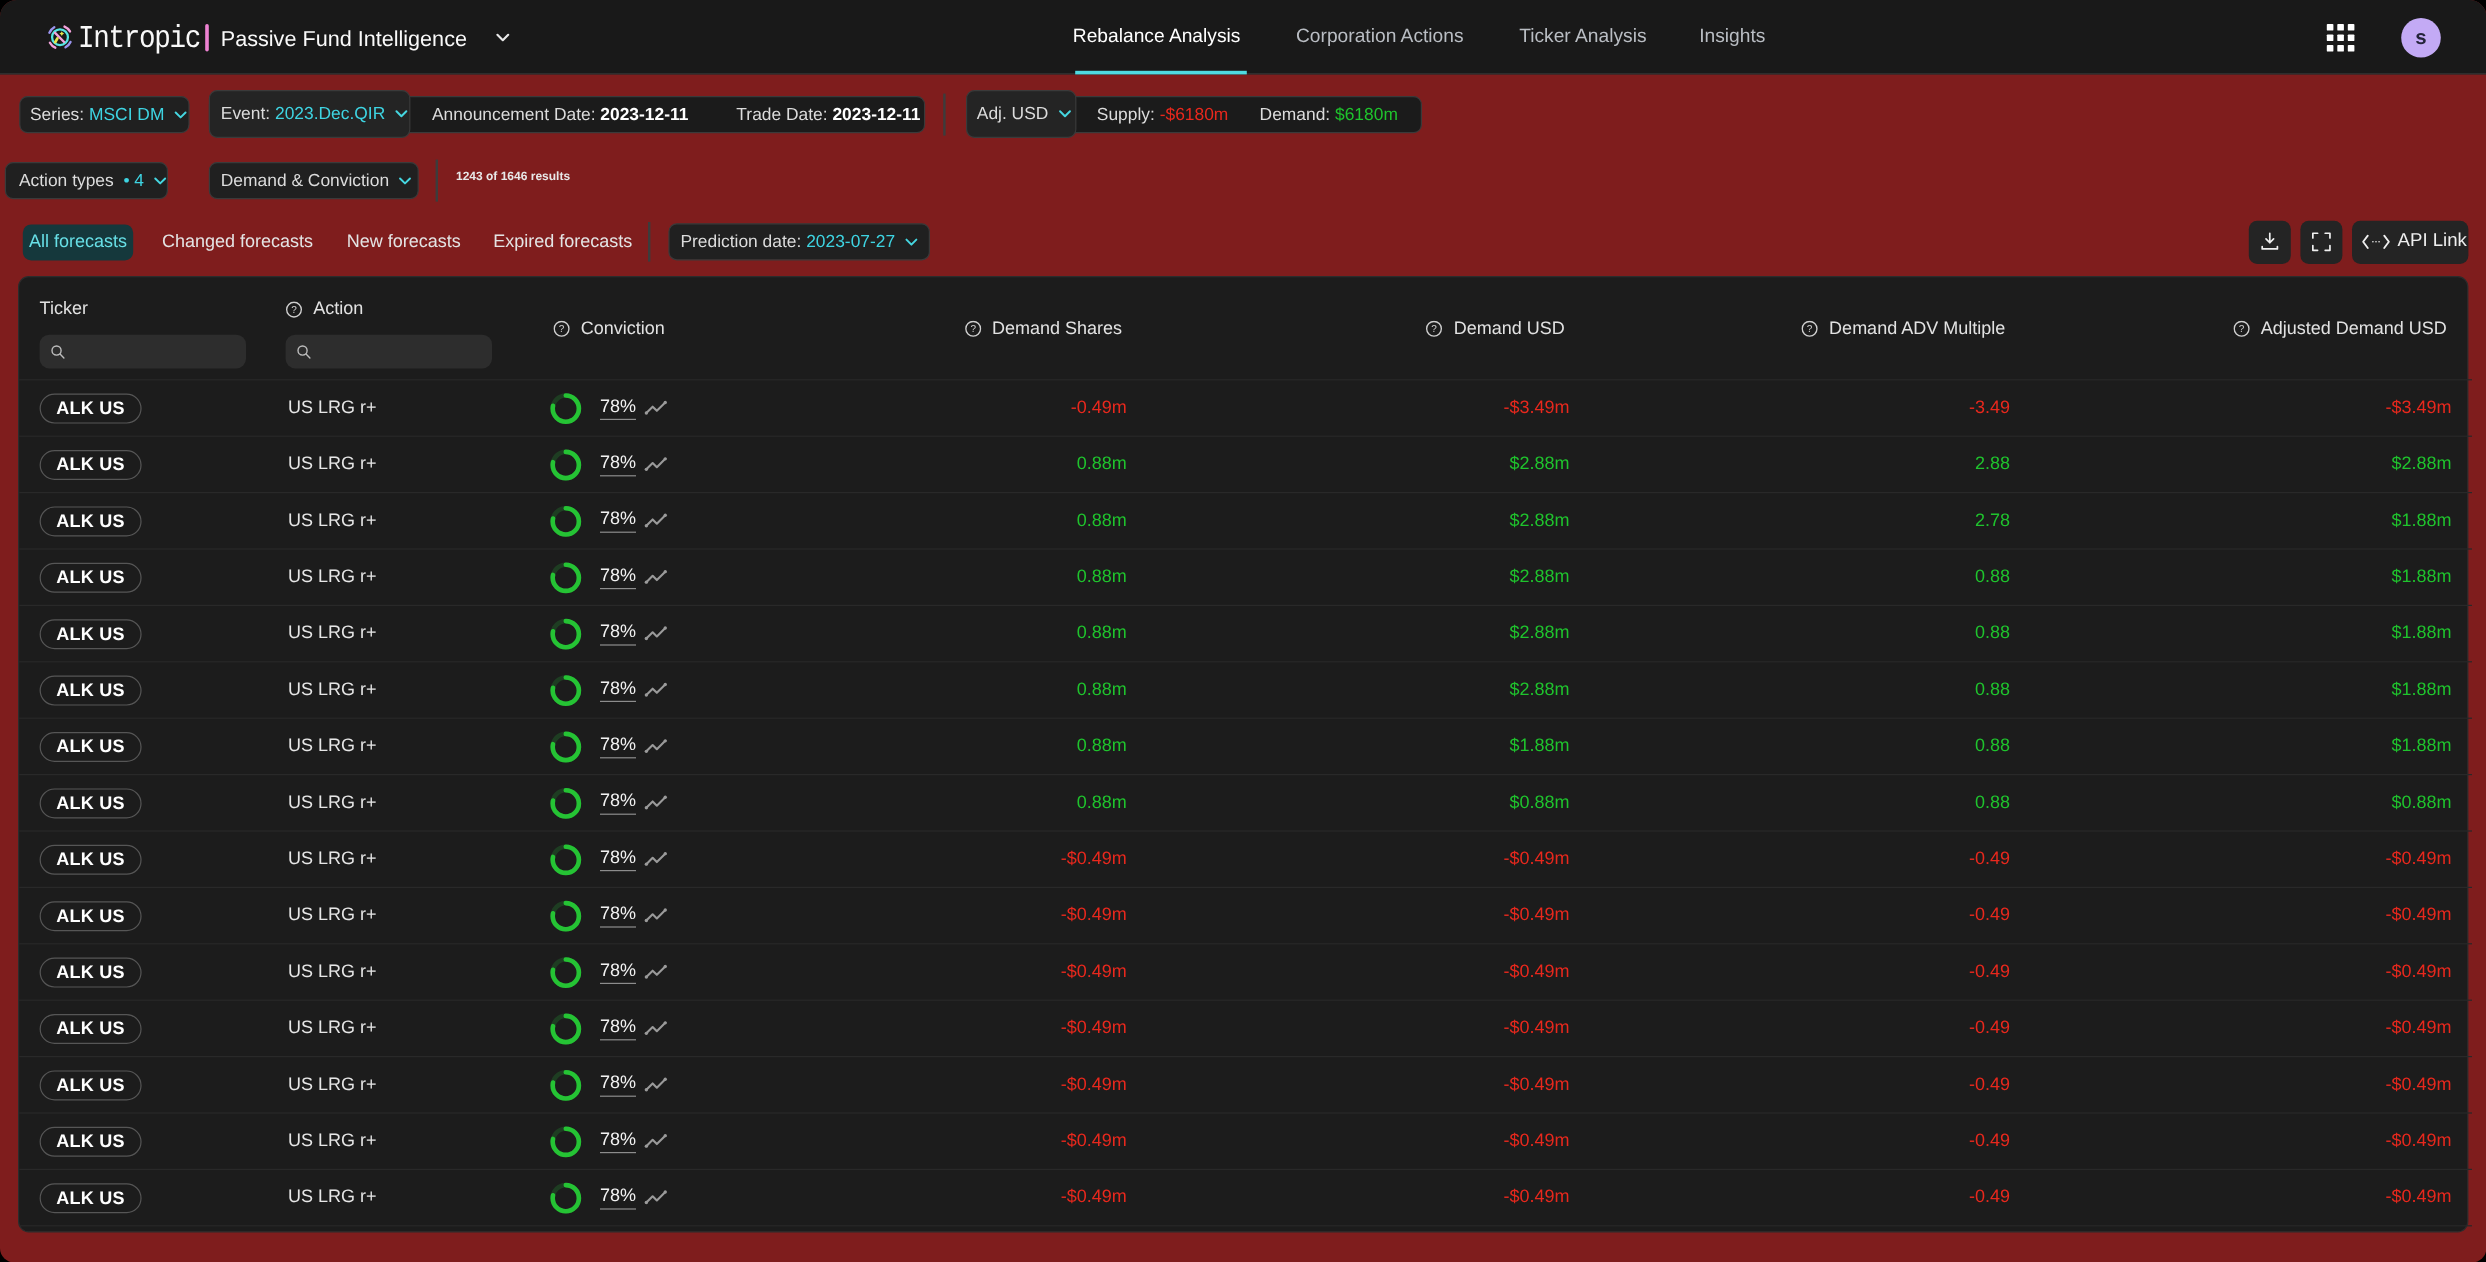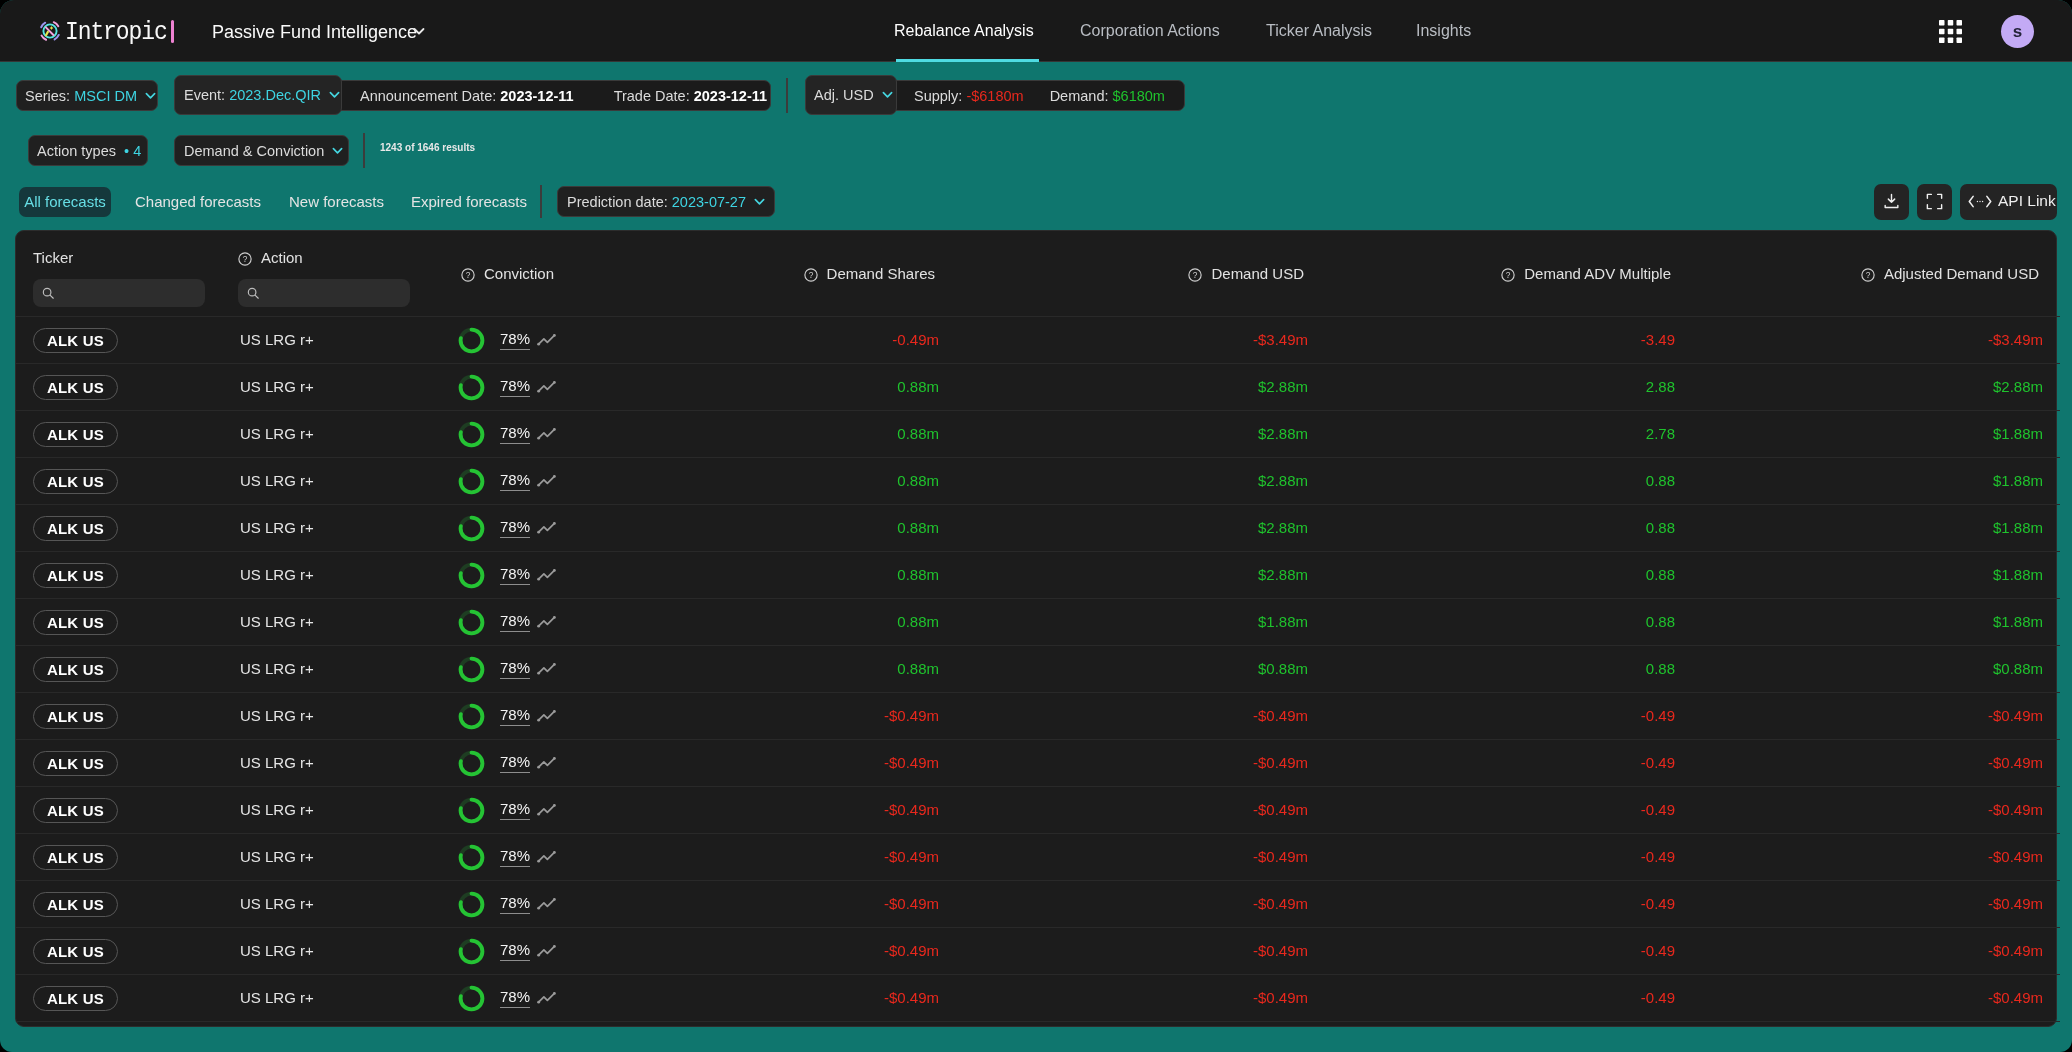--- a/index.html
+++ b/index.html
@@ -1,25 +1,25 @@
 <!DOCTYPE html>
 <html><head><meta charset="utf-8">
 <style>
 * { margin:0; padding:0; box-sizing:border-box; }
 html,body { background:#000; }
-.page { position:relative; width:2072px; height:1052px; background:#0f766e; overflow:hidden;
+.page { position:relative; width:2072px; height:1052px; background:#7f1d1d; overflow:hidden;
   font-family:"Liberation Sans", sans-serif; border-radius:14px 14px 12px 12px; }
 .abs { position:absolute; }
 
 
 .nav { position:absolute; left:0; top:0; width:2072px; height:62px; background:#191919; border-bottom:1px solid #353535; }
 .logoicon { position:absolute; left:39px; top:20px; width:22px; height:22px; }
 .brand { position:absolute; left:65px; top:17px; font-family:"Liberation Mono", monospace; font-size:23px; font-weight:400; color:#f8f8f8; letter-spacing:-1.1px; transform:scaleY(1.15); transform-origin:left top; }
 .pipe { position:absolute; left:171px; top:20px; width:3px; height:23px; background:#ee82d2; border-radius:2px; }
-.prod { position:absolute; left:184px; top:22px; font-size:18px; color:#fafafa;margin-left:28px; }
+.prod { position:absolute; left:184px; top:22px; font-size:18px; color:#fafafa; }
 .prodchev { position:absolute; left:413px; top:27px; width:12px; height:9px; }
 .navitem { position:absolute; top:22px; font-size:16px; color:#b9bdc3; white-space:nowrap; }
 .navitem.active { color:#fff; }
 .navunder { position:absolute; left:896px; top:59px; width:143px; height:3px; background:#4fdbe2; }
 .grid9 { position:absolute; left:1938px; top:19px; width:25px; height:25px; }
 .avatar { position:absolute; left:2001px; top:15px; width:33px; height:33px; border-radius:50%; background:#c3aaf5; color:#24243a; font-size:17px; font-weight:700; text-align:center; line-height:33px; }
 
 
 .fbox { position:absolute; height:31px; background:#202020; border:1px solid #3a3a3a; border-radius:7px; display:flex; align-items:center; font-size:14.5px; color:#dcdcdc; white-space:nowrap; }
 .fgroup { position:absolute; height:31px; background:#1b1b1b; border:1px solid #3a3a3a; border-radius:7px; display:flex; align-items:center; font-size:14.5px; color:#dcdcdc; white-space:nowrap; }
@@ -99,21 +99,21 @@
   </div>
   <div class="vdiv" style="left:786px; top:78px; height:35px;"></div>
   <div class="fgroup" style="left:805px; top:80px; width:380px;">
     <div class="fsub" style="width:92px; padding-left:8px;">Adj. USD<svg class="chev" viewBox="0 0 12 8" fill="none" stroke="#45d6e0" stroke-width="1.8" stroke-linecap="round" stroke-linejoin="round">
           <polyline points="1.5 1.5 6 6 10.5 1.5"></polyline>
         </svg></div>
     <span style="margin-left:17px;">Supply:&nbsp;<span class="neg">-$6180m</span></span>
     <span style="margin-left:26px;">Demand:&nbsp;<span class="pos">$6180m</span></span>
   </div>
 
-  <div class="fbox" style="left:28px; top:135px; width:120px; padding-left:8px;">Action types&nbsp;<span class="cyan">&nbsp;•&nbsp;4</span><svg class="chev" viewBox="0 0 12 8" fill="none" stroke="#45d6e0" stroke-width="1.8" stroke-linecap="round" stroke-linejoin="round">
+  <div class="fbox" style="left:4px; top:135px; width:136px; padding-left:8px;justify-content:flex-end;">Action types&nbsp;<span class="cyan">&nbsp;•&nbsp;4</span><svg class="chev" viewBox="0 0 12 8" fill="none" stroke="#45d6e0" stroke-width="1.8" stroke-linecap="round" stroke-linejoin="round">
         <polyline points="1.5 1.5 6 6 10.5 1.5"></polyline>
       </svg></div>
   <div class="fbox" style="left:174px; top:135px; width:175px; padding-left:9px;">Demand &amp; Conviction<svg class="chev" viewBox="0 0 12 8" fill="none" stroke="#45d6e0" stroke-width="1.8" stroke-linecap="round" stroke-linejoin="round">
         <polyline points="1.5 1.5 6 6 10.5 1.5"></polyline>
       </svg></div>
   <div class="vdiv" style="left:363px; top:133px; height:35px;"></div>
   <span class="abs" style="left:380px; top:142px; font-size:10px; color:#e8e8e8;font-weight:bold;">1243 of 1646 results</span>
 
   <span class="tabactive">All forecasts</span>
   <span class="tab" style="left:135px">Changed forecasts</span>

